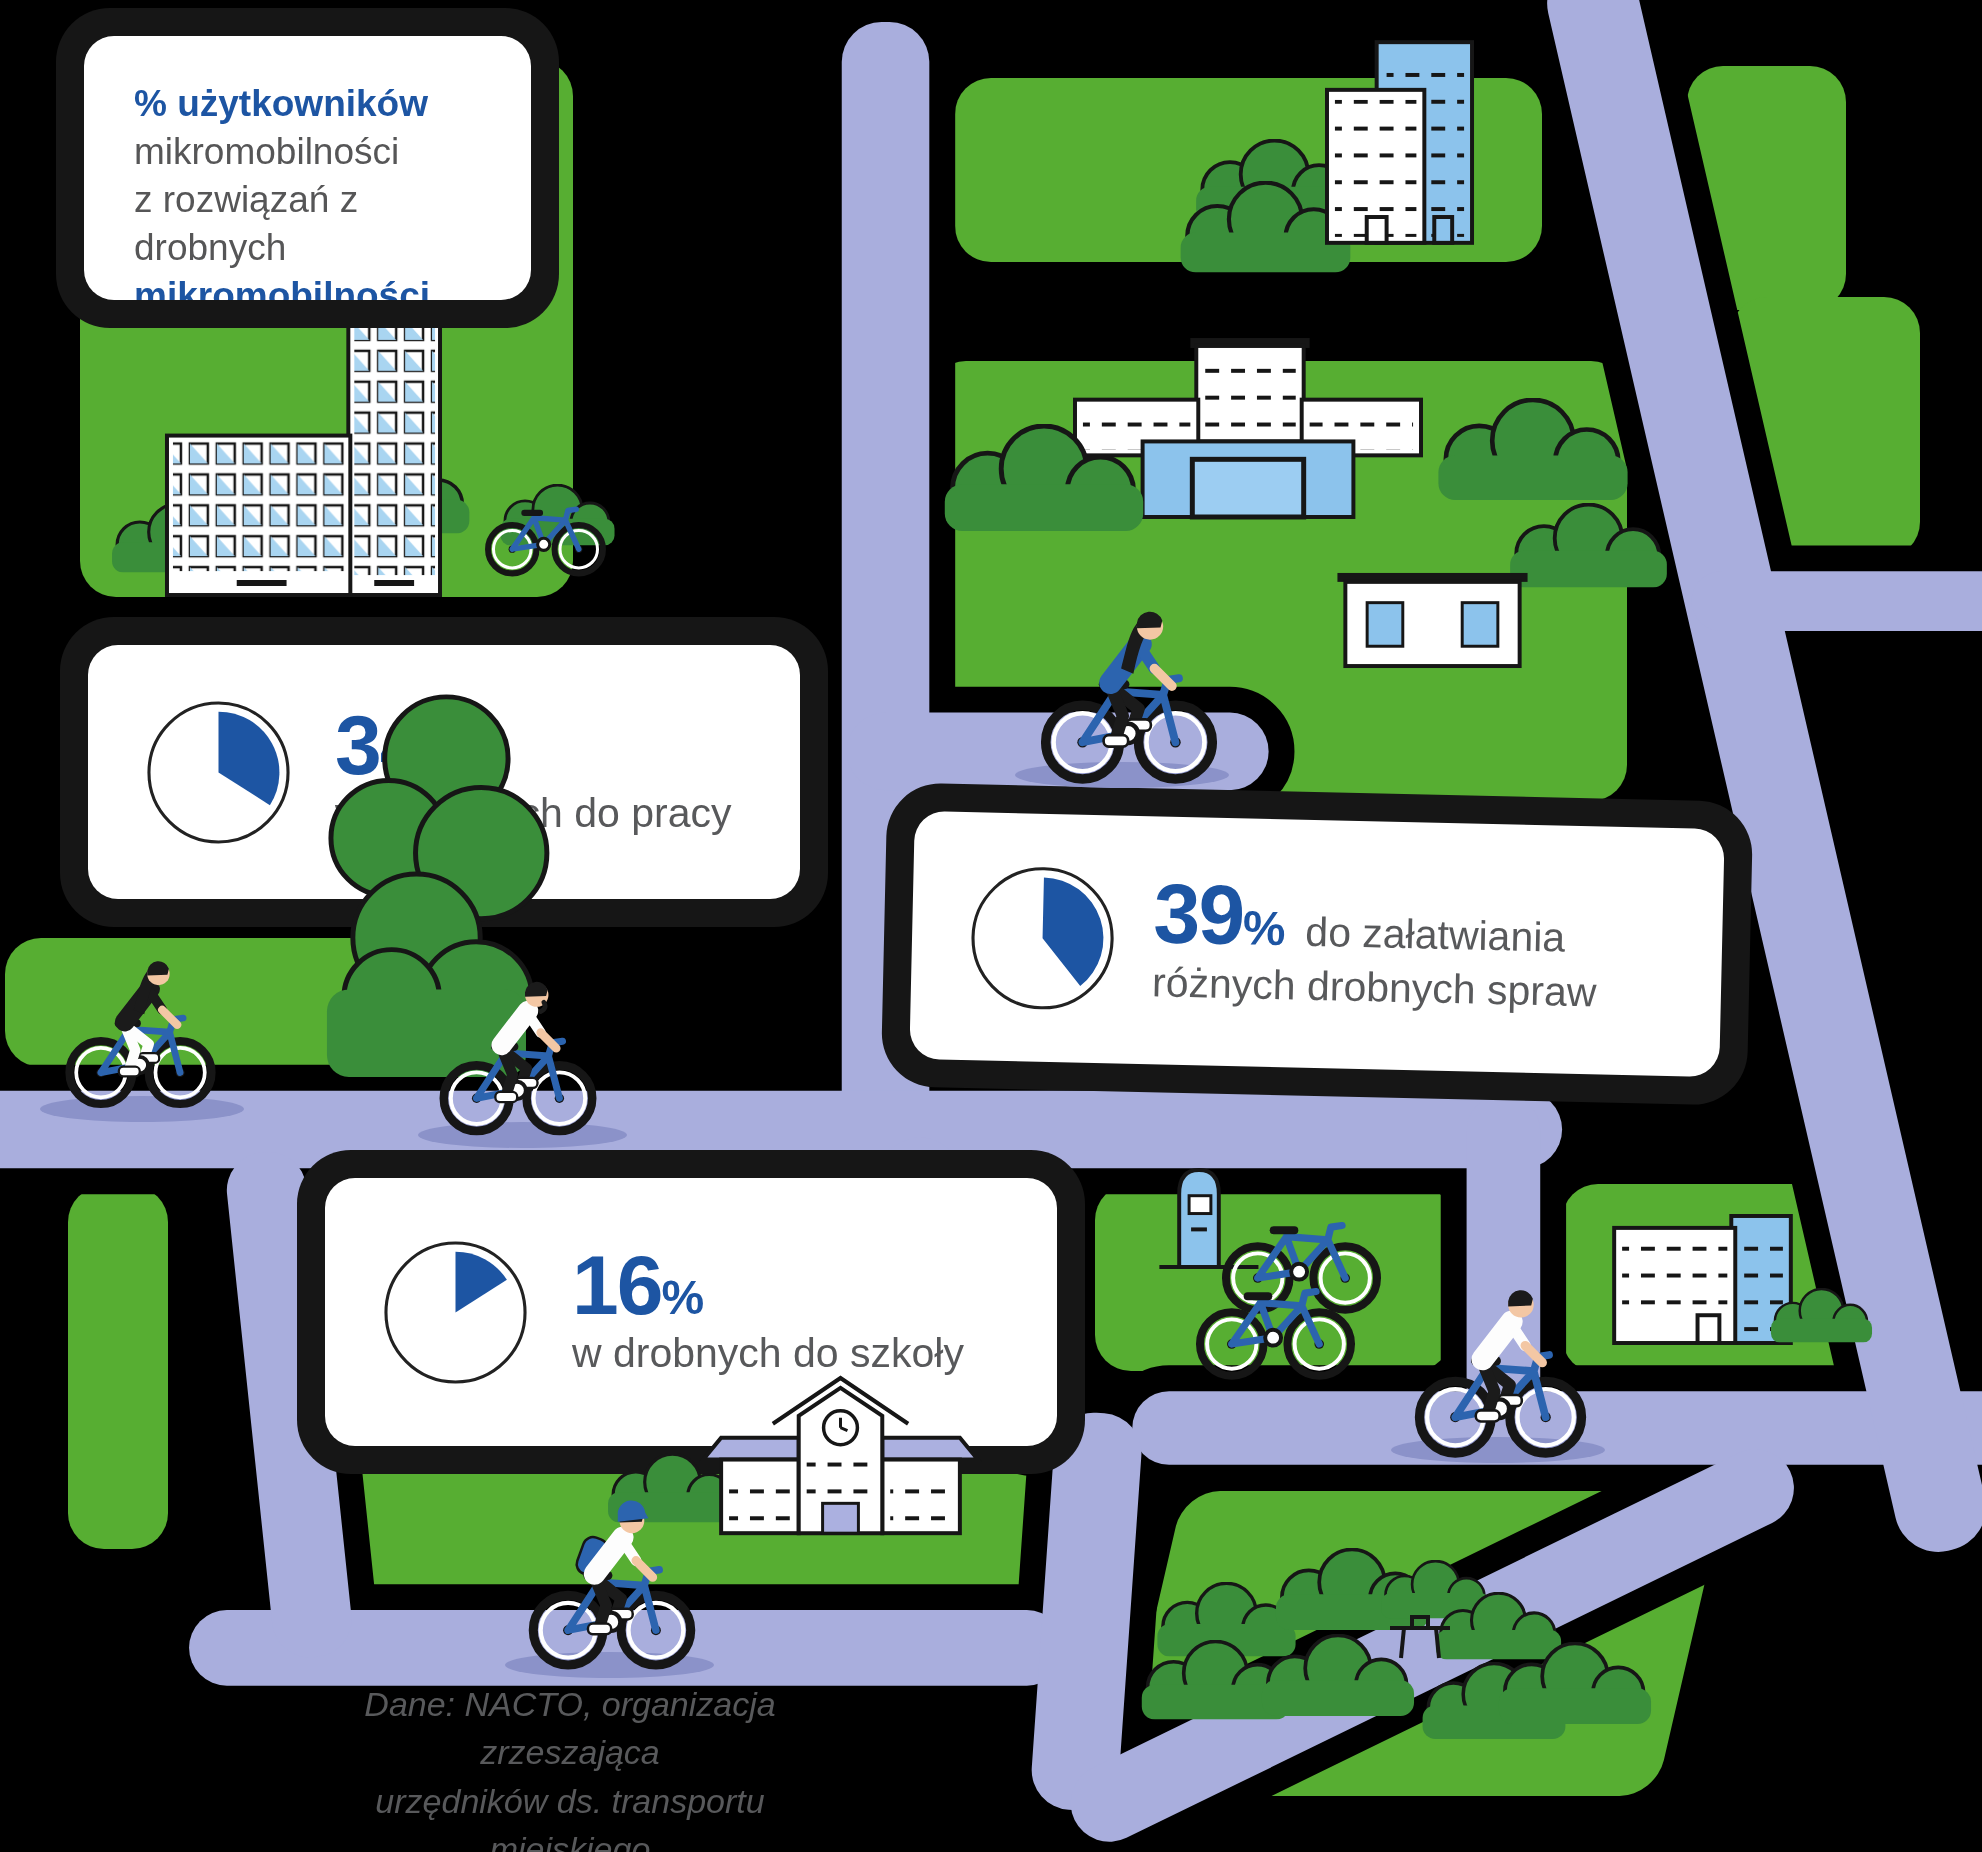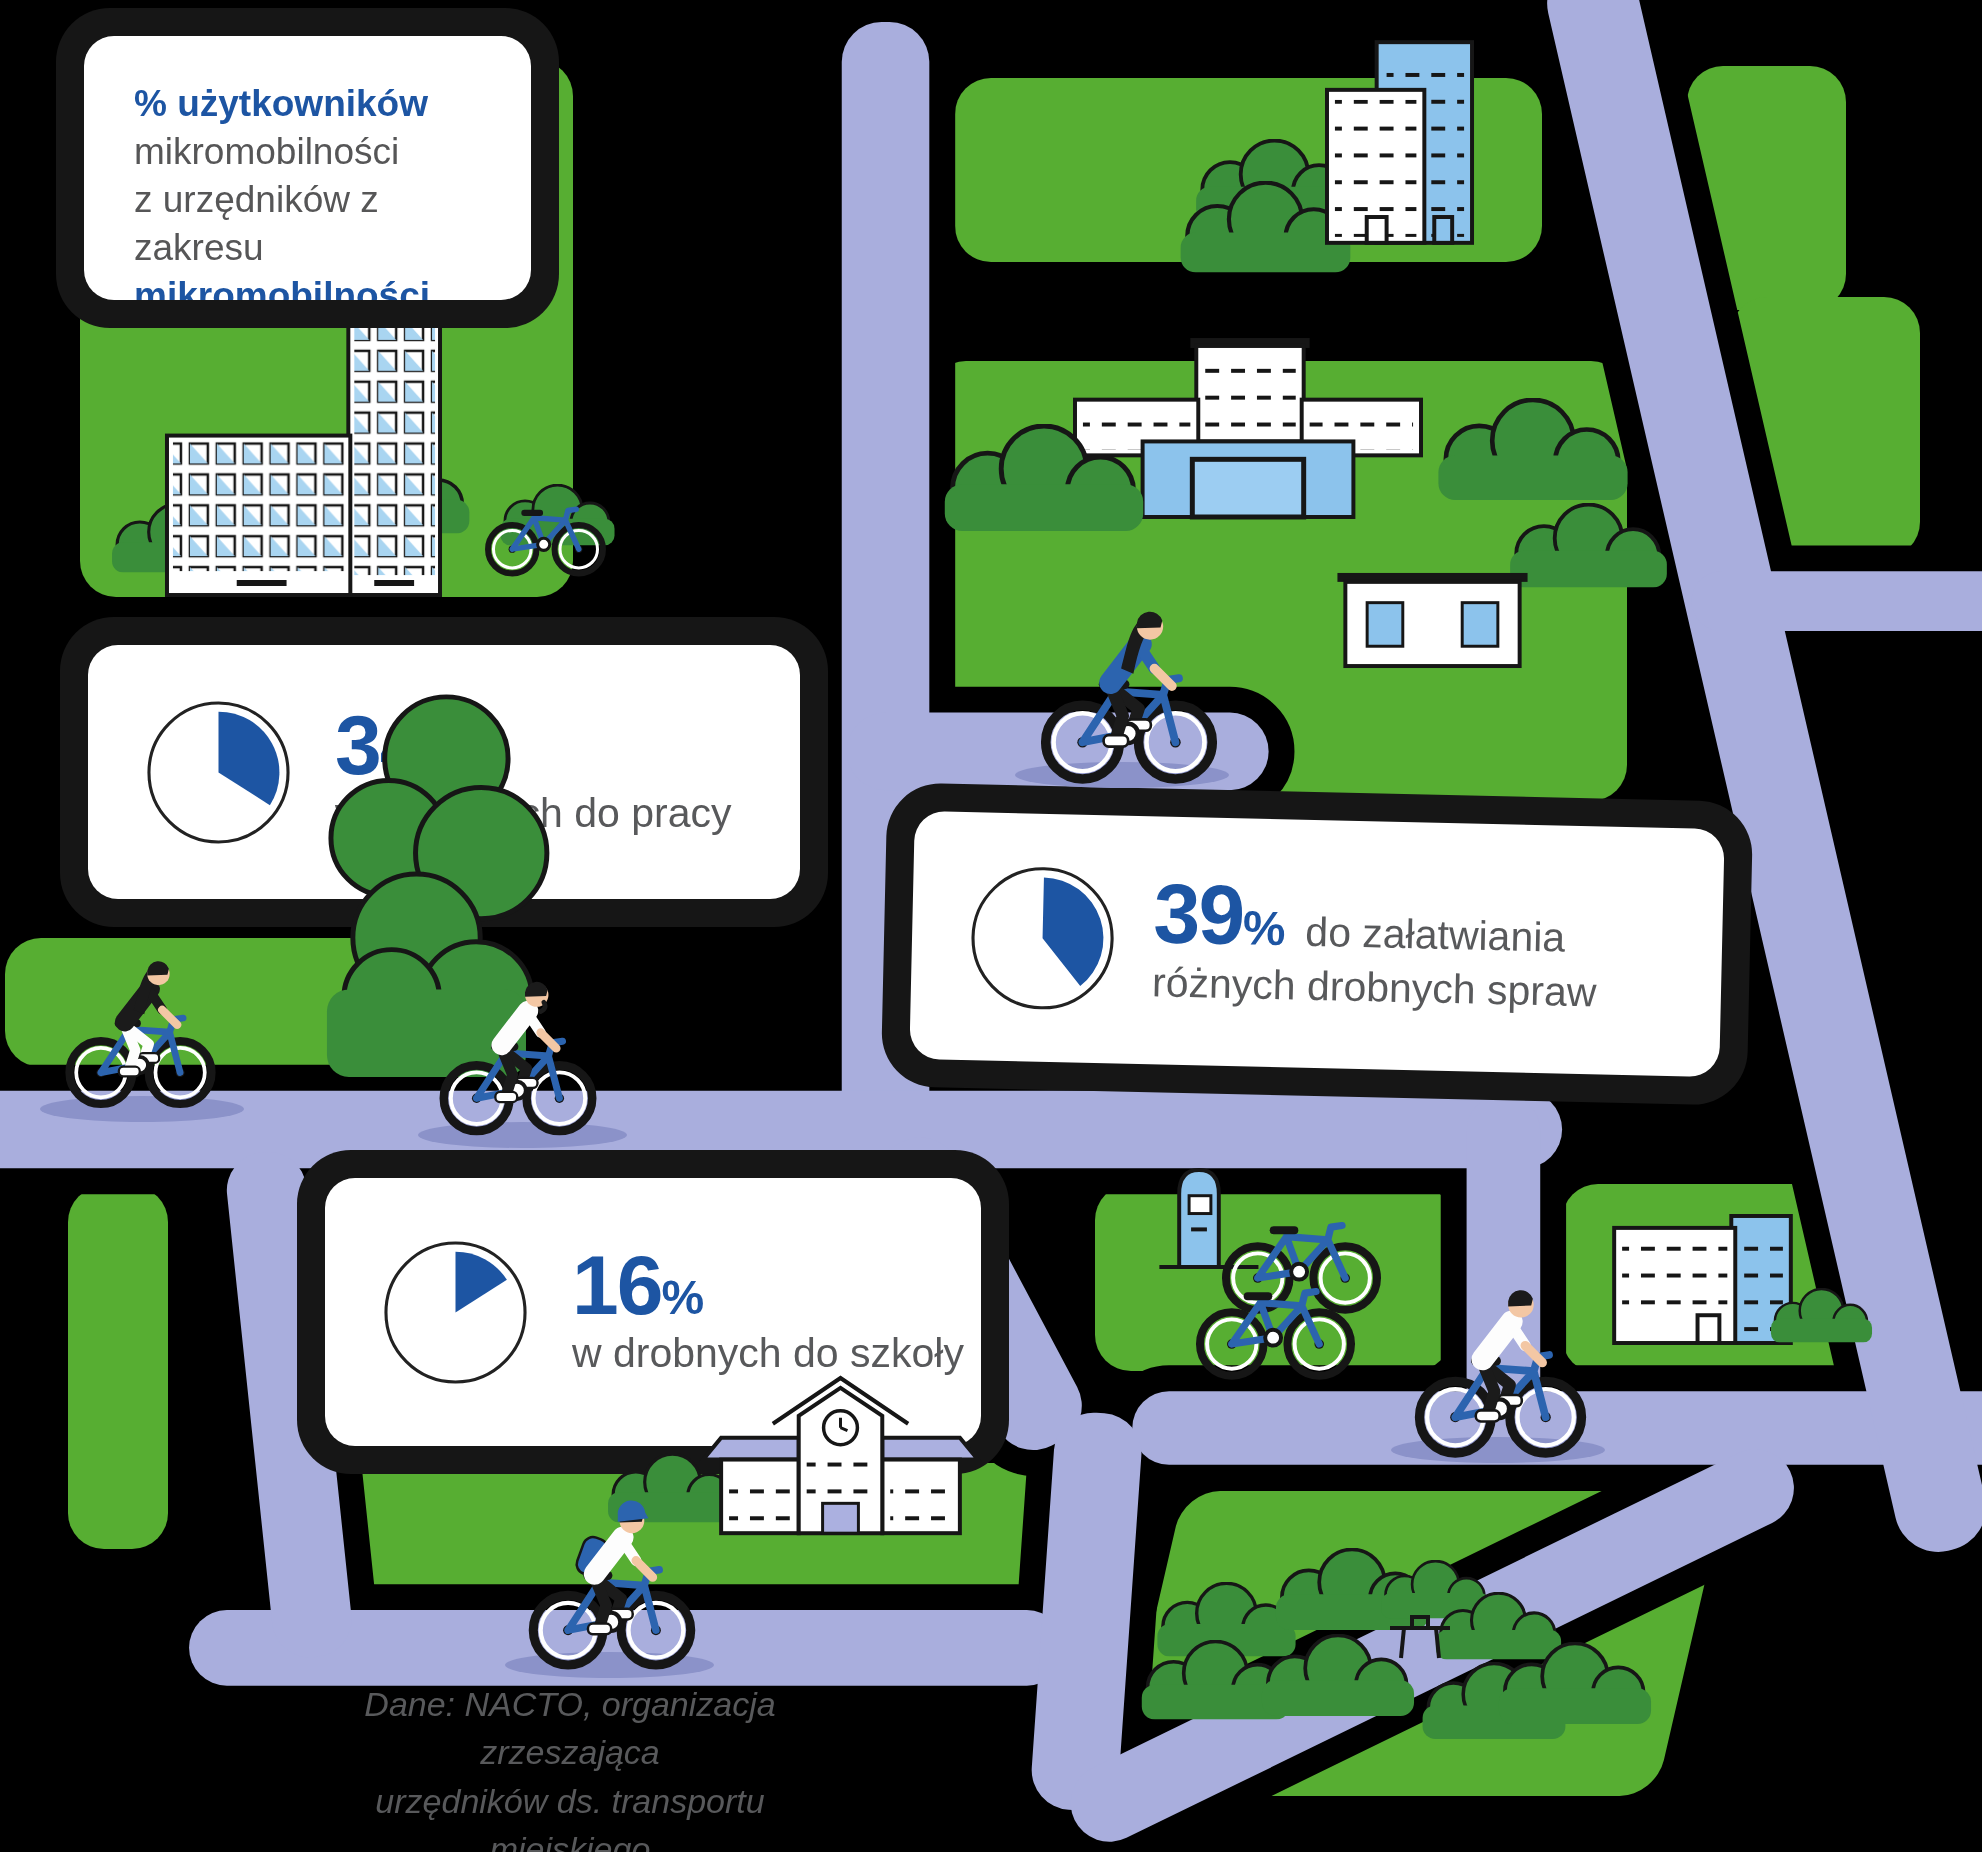--- a/index.html
+++ b/index.html
@@ -216,21 +216,21 @@
       <rect x="30" y="34" width="36" height="44" fill="var(--bblue)" stroke="#161616" stroke-width="3"></rect>
       <rect x="126" y="34" width="36" height="44" fill="var(--bblue)" stroke="#161616" stroke-width="3"></rect>
     </svg>
   </div>
 
   <div class="card" style="left:56px;top:8px;width:503px;height:320px">
     <div class="card-inner">
       <div class="title-text">
         <span class="t-blue">% użytkowników</span><br>
         <span class="t-gray">mikromobilności</span><br>
-        <span class="t-gray">z urzędników z zakresu</span><br>
+        <span class="t-gray">z rozwiązań z drobnych</span><br>
         <span class="t-blue">mikromobilności</span>
       </div>
     </div>
   </div>
 
   <div class="card" style="left:60px;top:617px;width:768px;height:310px">
     <div class="card-inner">
       <div class="stat-row">
         <svg class="pie" viewBox="0 0 120 120">
           <circle cx="60" cy="60" r="56" fill="#fff" stroke="#222" stroke-width="2.5"></circle>
@@ -255,21 +255,21 @@
           <div class="row1">
             <span class="big"><span>39</span><span class="pct">%</span></span>
             <span class="slabel">do załatwiania</span>
           </div>
           <div class="slabel">różnych drobnych spraw</div>
         </div>
       </div>
     </div>
   </div>
 
-  <div class="card" style="left:297px;top:1150px;width:712px;height:324px">
+  <div class="card" style="left:297px;top:1150px;width:788px;height:324px">
     <div class="card-inner">
       <div class="stat-row">
         <svg class="pie" viewBox="0 0 120 120">
           <circle cx="60" cy="60" r="56" fill="#fff" stroke="#222" stroke-width="2.5"></circle>
           <path fill="var(--accent)" d="M60,60 L60,11 A49,49 0 0 1 101.4,33.7 Z"></path>
         </svg>
         <div>
           <div class="big"><span>16</span><span class="pct">%</span></div>
           <div class="slabel">w drobnych do szkoły</div>
         </div>

